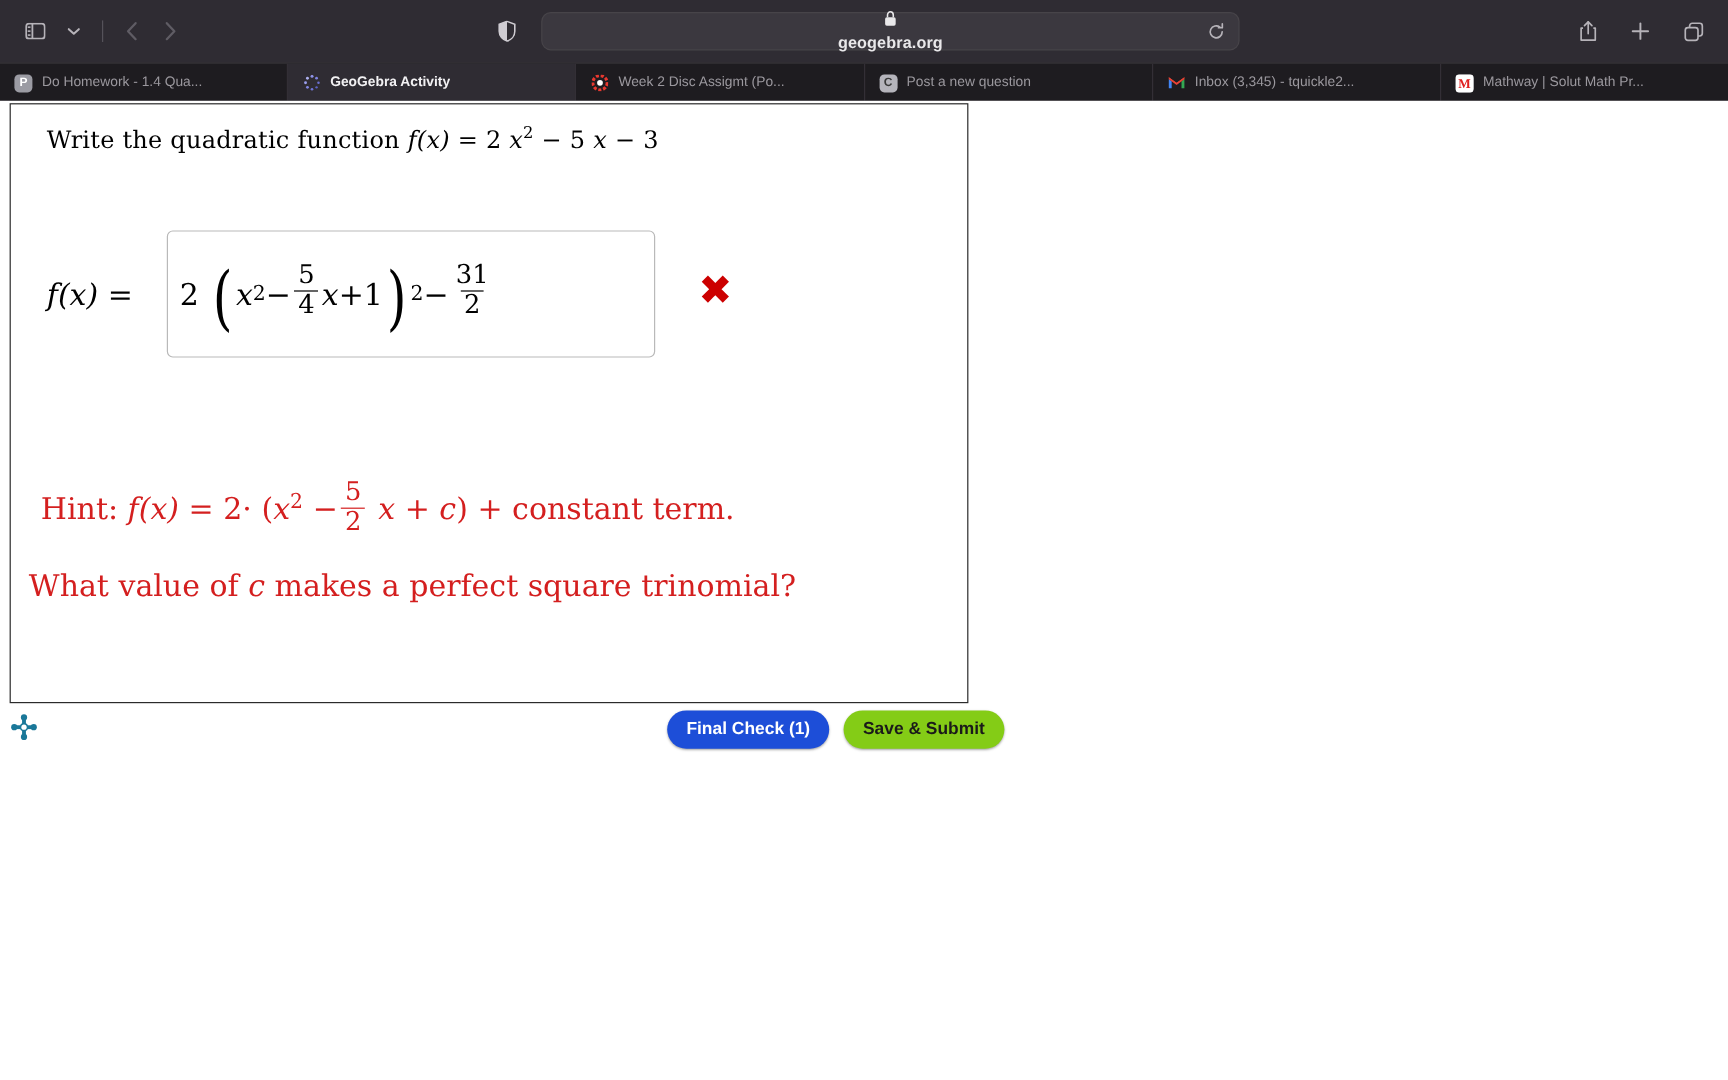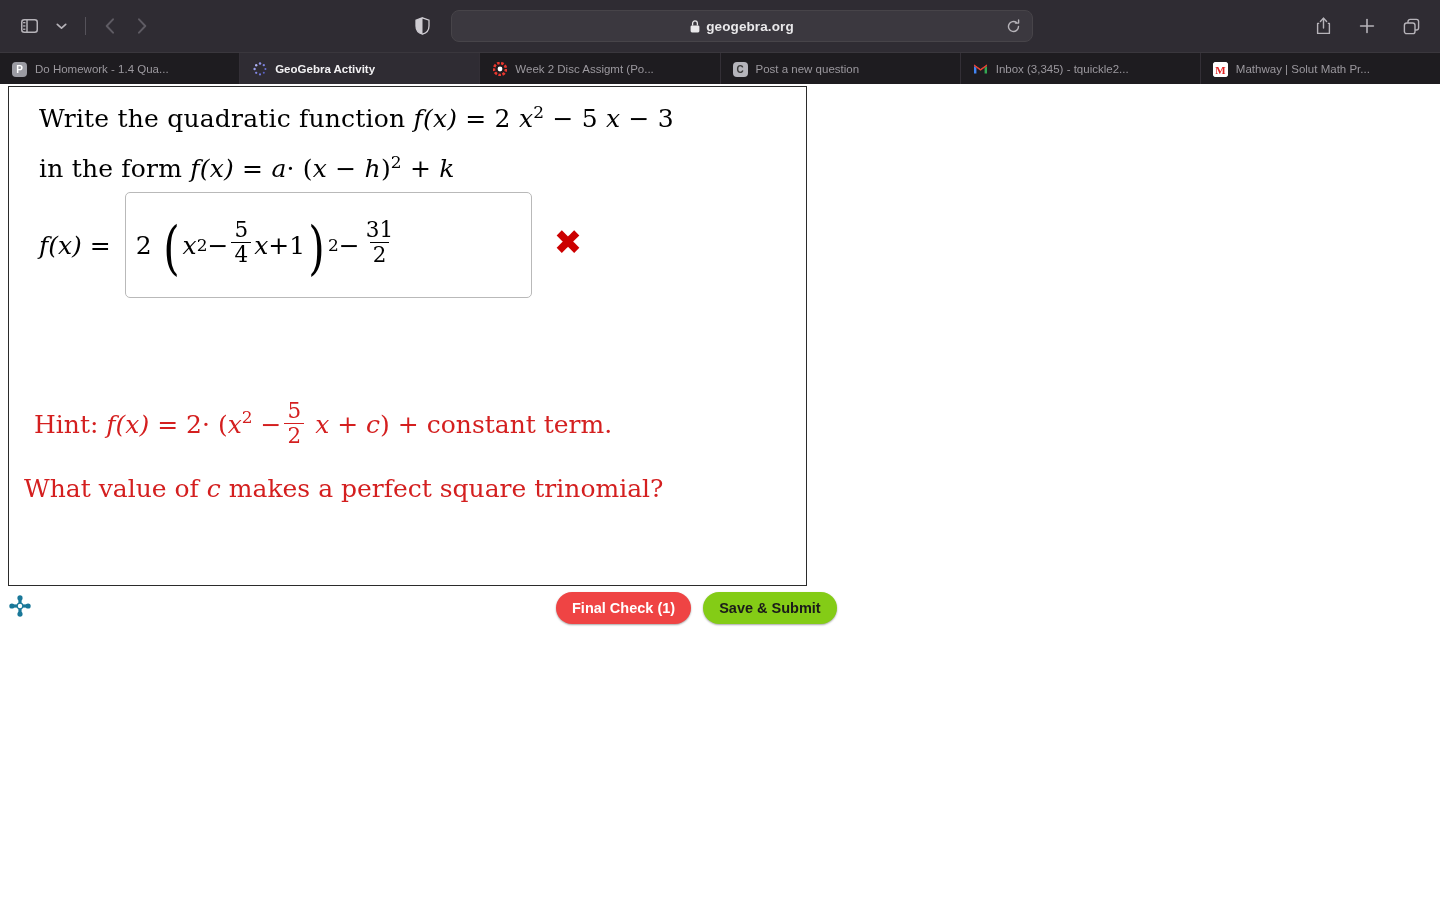--- a/index.html
+++ b/index.html
@@ -73,20 +73,21 @@
     justify-content: center;
     position: relative;
     pointer-events: auto;
     cursor: text;
   }
 
   .addr-inner {
     display: flex;
     align-items: center;
     gap: 6px;
+    flex-direction: column;
   }
 
   .addr-text {
     color: #e9e8ea;
     font-size: 13.5px;
     font-weight: 700;
     letter-spacing: 0.1px;
   }
 
   .reload-btn {
@@ -220,35 +221,35 @@
     font-size: 2.35em;
     line-height: 0;
     position: relative;
     top: 0.05em;
     font-family: "DejaVu Serif", serif;
     transform: scaleX(0.72);
   }
 
   .prompt-line {
     position: absolute;
-    font-size: 25px;
+    font-size: 20px;
     letter-spacing: 0.2px;
     white-space: nowrap;
   }
 
   #prompt1 { left: 30px; top: 17px; }
   #prompt2 { left: 30px; top: 67px; }
 
   .answer-row {
     position: absolute;
     left: 30px;
     top: 105px;
     display: flex;
     align-items: center;
-    gap: 2px;
+    gap: 16px;
   }
 
   .lhs-label {
     font-size: 25px;
     margin-right: 12px;
     white-space: nowrap;
   }
 
   .answer-box {
     width: 407px;
@@ -317,21 +318,21 @@
     font-family: "Liberation Sans", sans-serif;
     font-size: 14.5px;
     font-weight: 700;
     height: 32px;
     padding: 0 16px;
     cursor: pointer;
     box-shadow: 0 1px 2px rgba(0,0,0,0.35);
     white-space: nowrap;
   }
 
-  .btn-final { background: #ef4444; color: #ffffff; }
+  .btn-final { background: #1d4ed8; color: #ffffff; }
   .btn-save  { background: #84cc16; color: #1a1a1a; }
 </style>
 </head>
 <body>
 
 <div class="browser-chrome">
 
   <div class="toolbar">
 
     <div class="tb-left">
@@ -486,31 +487,20 @@
       <span>=</span>
       <span>2</span>
       <span class="mi">x</span><span class="sup">2</span>
       <span>−</span>
       <span>5</span>
       <span class="mi">x</span>
       <span>−</span>
       <span>3</span>
     </div>
 
-    <div class="prompt-line math" id="prompt2">
-      <span>in the form</span>
-      <span class="mi">f</span><span class="mi">(x)</span>
-      <span>=</span>
-      <span class="mi">a</span><span>·</span>
-      <span>(</span><span class="mi">x</span>
-      <span>−</span>
-      <span class="mi">h</span><span>)</span><span class="sup">2</span>
-      <span>+</span>
-      <span class="mi">k</span>
-    </div>
 
     <div class="answer-row">
       <span class="lhs-label math">
         <span class="mi">f</span><span class="mi">(x)</span>
         <span>=</span>
       </span>
 
       <div class="answer-box math">
         <span>2</span>&nbsp;<span class="bigparen">(</span><span class="mi">x</span><span class="sup">2</span>
         <span>−</span><span class="frac">

